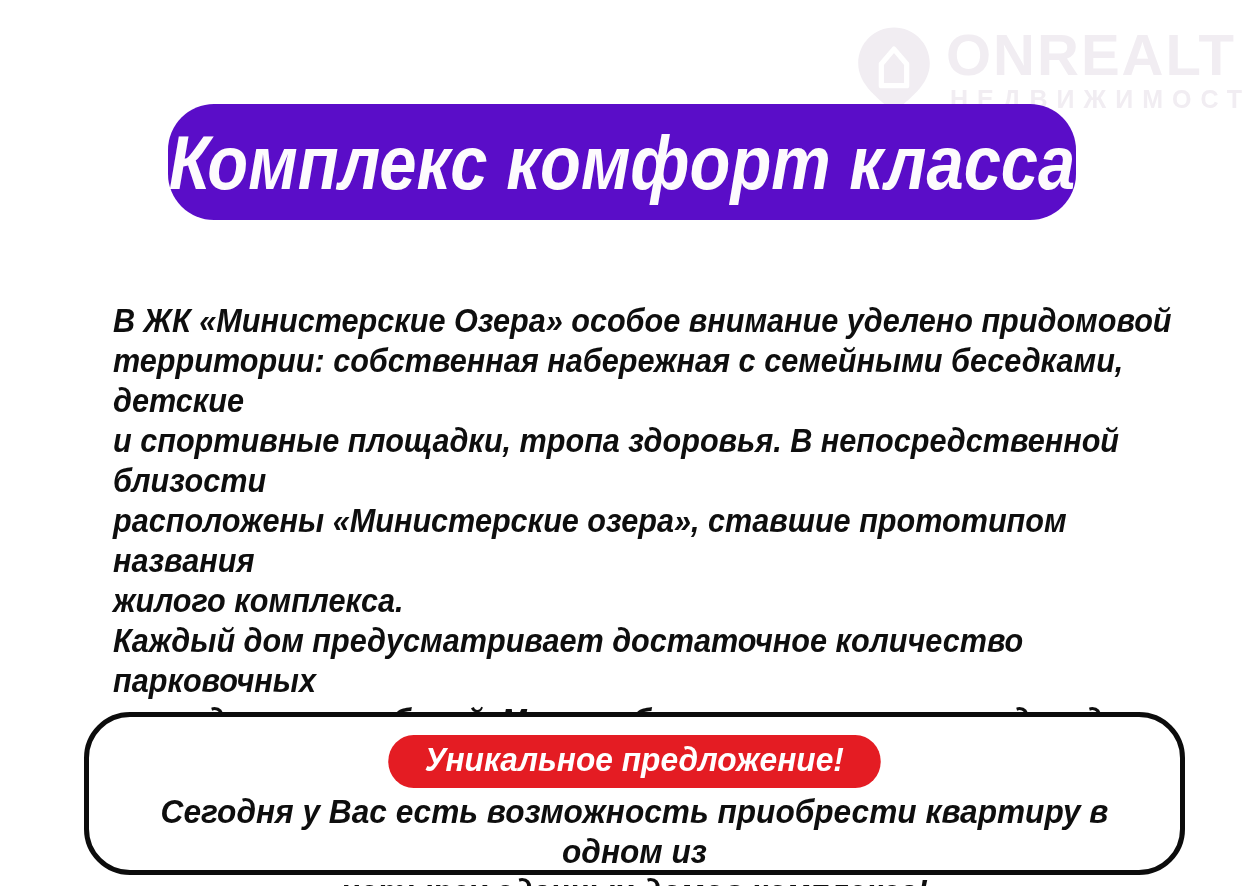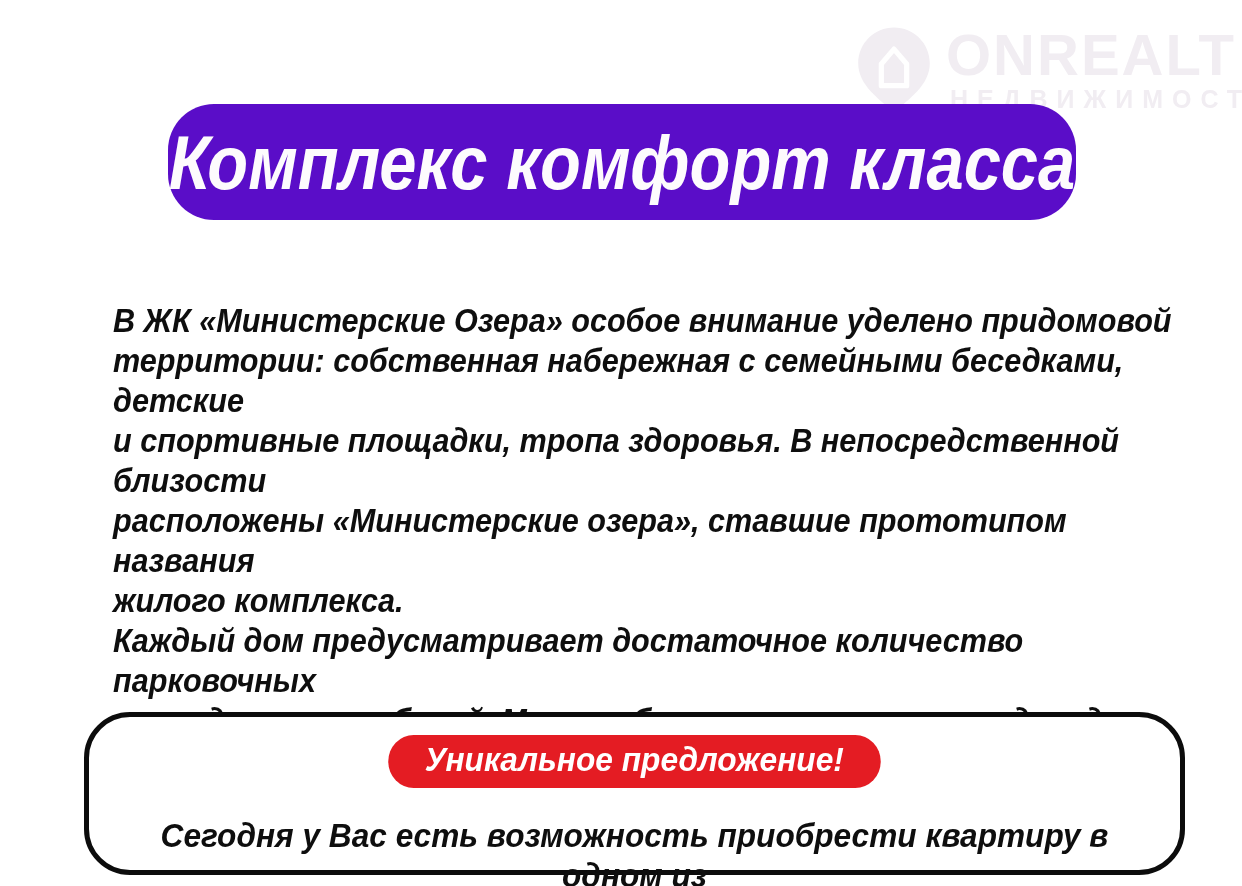--- a/index.html
+++ b/index.html
@@ -93,21 +93,20 @@
     top: 712px;
     width: 1101px;
     height: 163px;
     background: #ffffff;
     border: 5px solid #0c0c0c;
     border-radius: 46px;
     display: flex;
     flex-direction: column;
     align-items: center;
     padding-top: 18px;
-    gap: 24px;
   }
   .badge {
     background: var(--badge-bg);
     color: #ffffff;
     font-size: 33px;
     font-weight: bold;
     font-style: italic;
     padding: 6px 38px 9px 38px;
     border-radius: 28px;
     white-space: nowrap;

